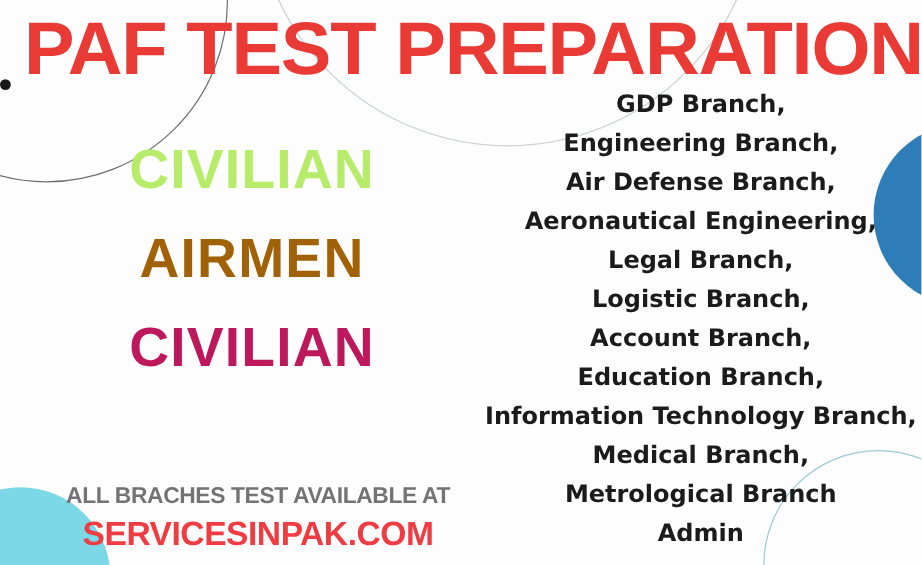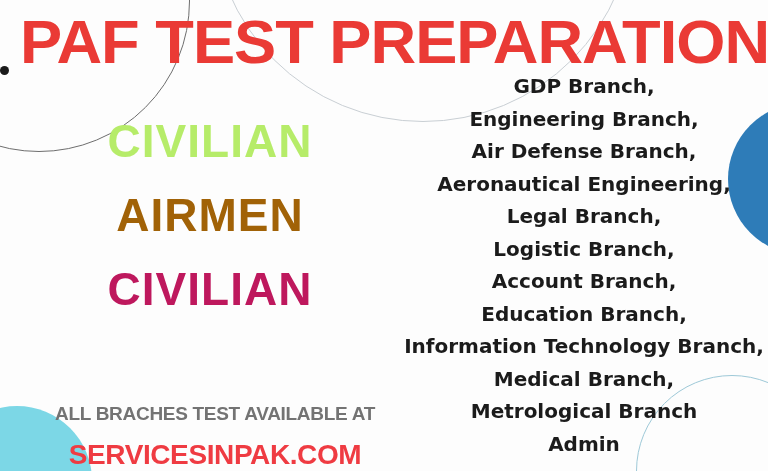--- a/index.html
+++ b/index.html
@@ -150,21 +150,21 @@
     white-space: nowrap;
   }
   #footer-website {
     font-family: "Liberation Sans Narrow", "Liberation Sans", sans-serif;
     font-weight: bold;
     font-size: 28px;
     line-height: 32px;
     letter-spacing: -0.4px;
     color: #ef3b42;
     white-space: nowrap;
-    margin-top: 14px;
+    margin-top: 4px;
   }
 </style>
 </head>
 <body>
 
 <div id="poster">
 
   <div class="shape" id="arc-top-mid"></div>
   <div class="shape" id="arc-top-left"></div>
   <div class="shape" id="dot-left"></div>

